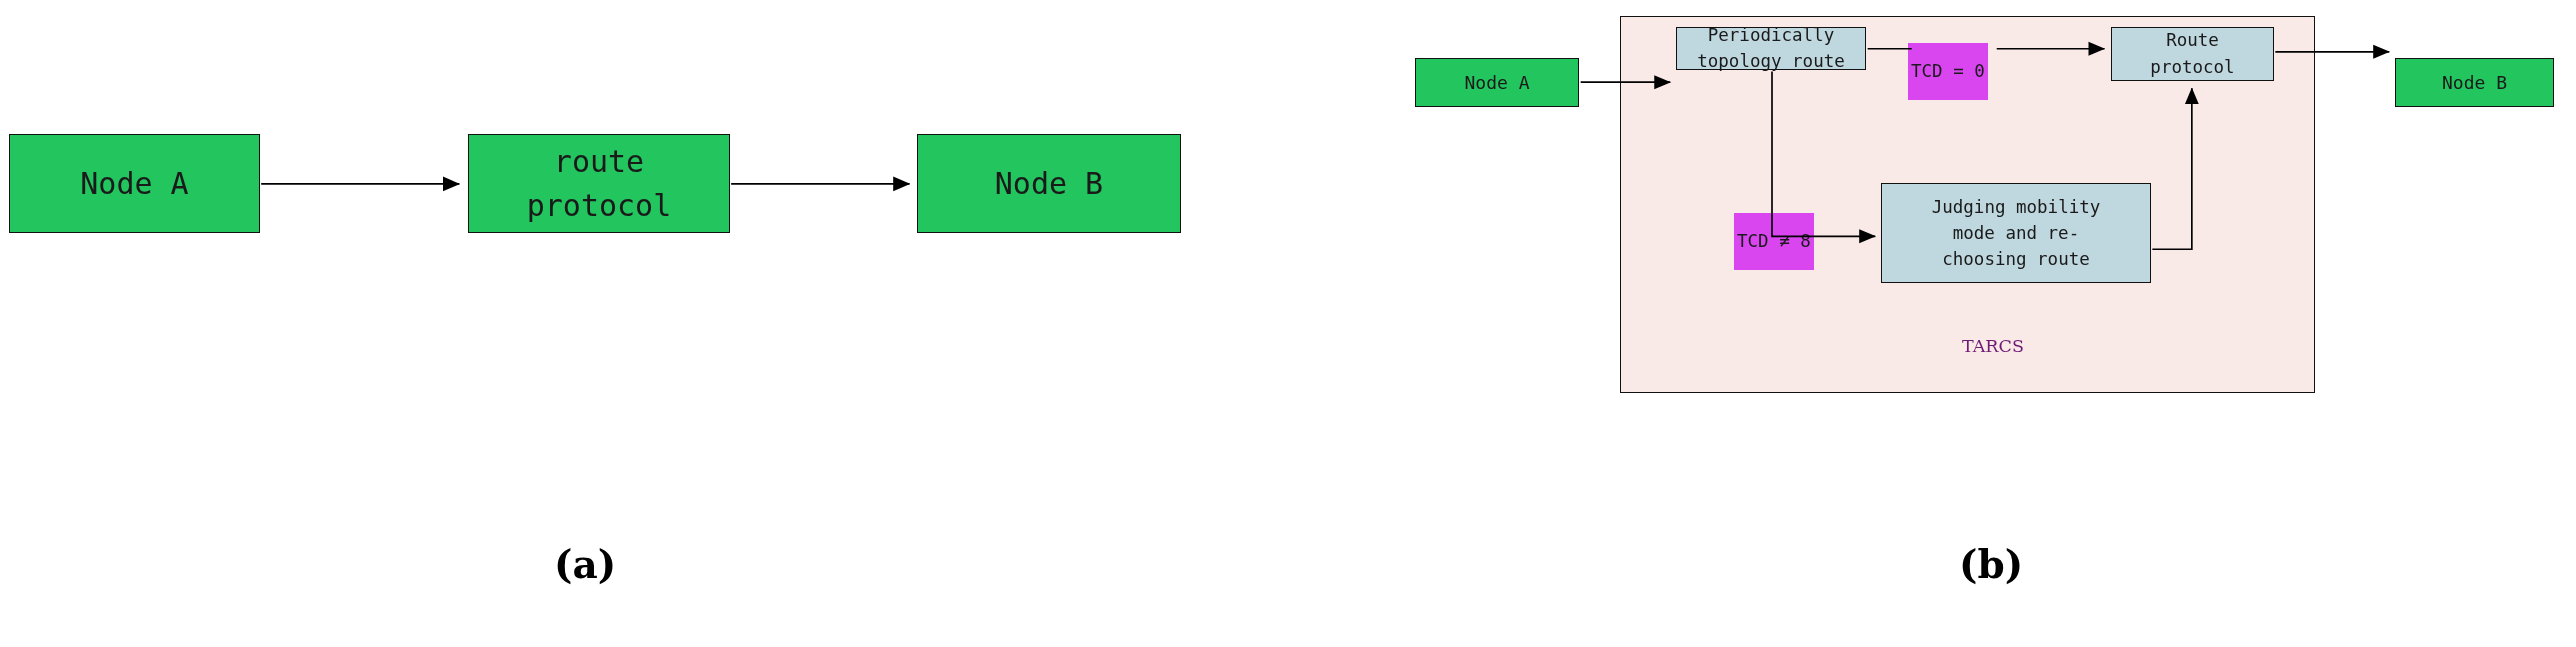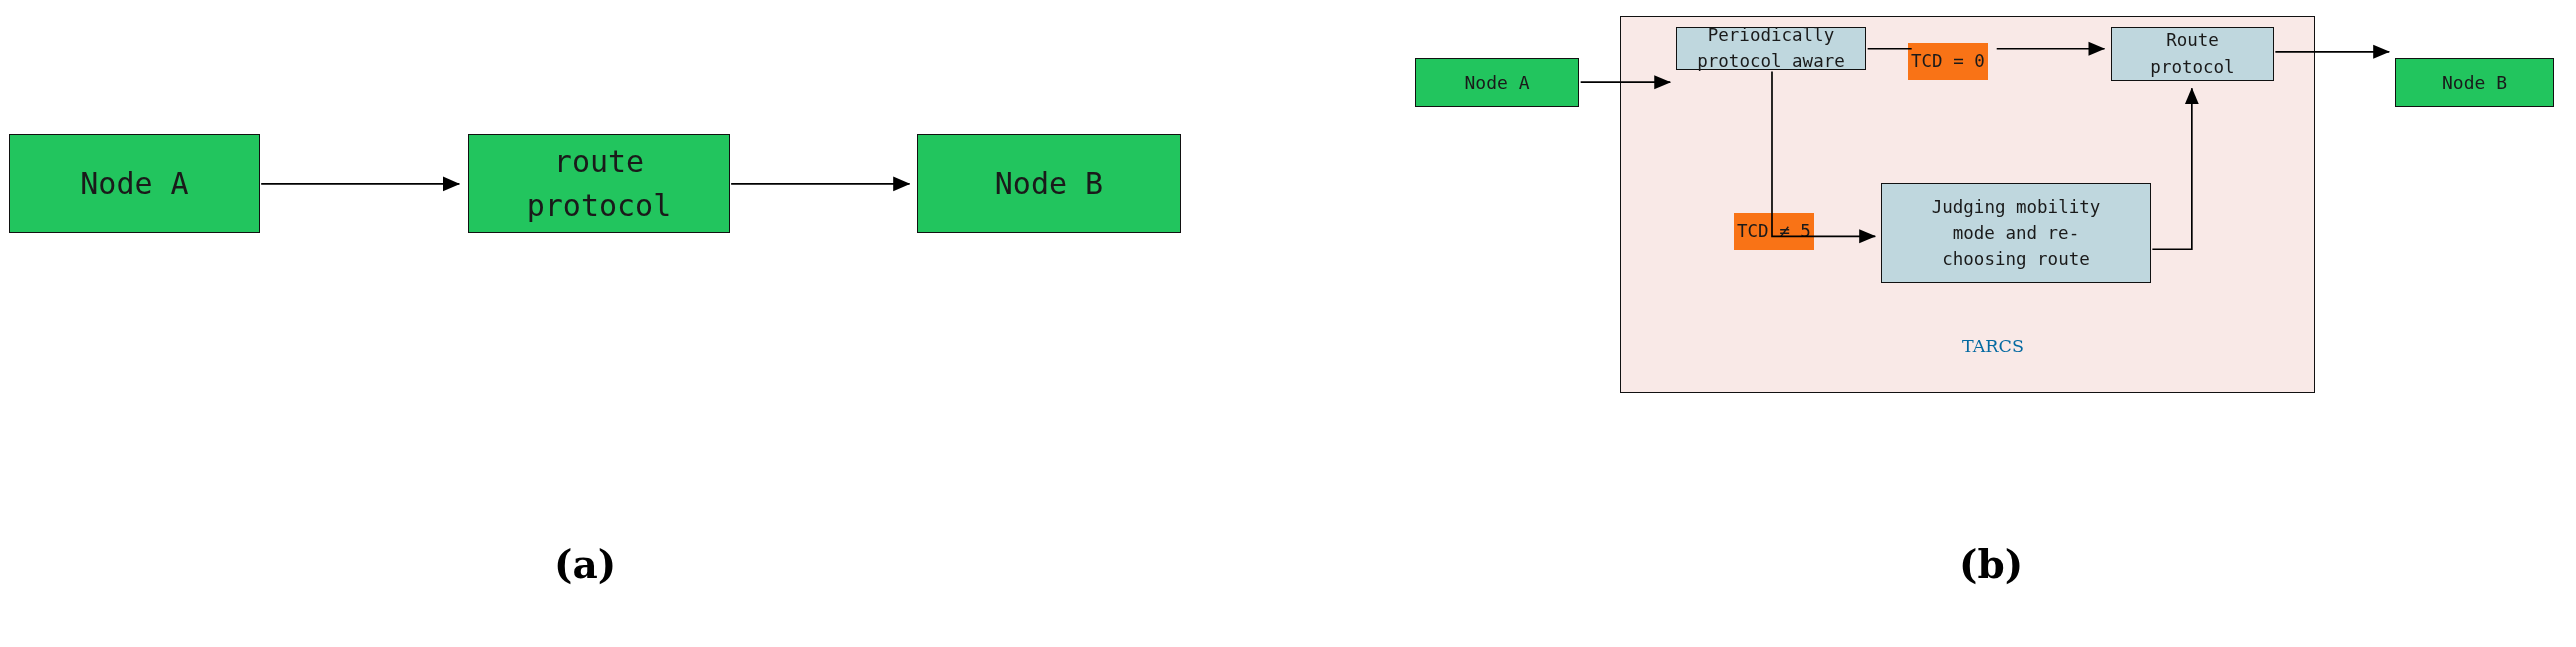--- a/index.html
+++ b/index.html
@@ -59,33 +59,33 @@
   .tarcs-container {
     position: absolute;
     box-sizing: border-box;
     background: #f9e9e7;
     border: 1.5px solid #111111;
   }
   .tarcs-label {
     position: absolute;
     font-family: "DejaVu Serif", "Liberation Serif", serif;
     font-size: 17.5px;
-    color: #0369a1;
+    color: #701a75;
     white-space: nowrap;
   }
 
   
   .edge-label {
     position: absolute;
-    background: #f97316;
+    background: #d946ef;
     color: #1a1a1a;
     font-family: "DejaVu Sans Mono", "Liberation Mono", monospace;
     font-size: 17.5px;
     white-space: nowrap;
-    padding: 9px 3px;
+    padding: 19px 3px;
     line-height: 1.1;
   }
 
   
   .caption {
     position: absolute;
     font-family: "DejaVu Serif", "Liberation Serif", serif;
     font-weight: bold;
     font-size: 39px;
     color: #000000;
@@ -119,34 +119,34 @@
 
   <div class="panel-b">
 
     <div class="tarcs-container" style="left:1620px; top:16px; width:695px; height:377px;"></div>
 
     <div class="tarcs-label" style="left:1962px; top:336px;">TARCS</div>
 
     <div class="nodebox" style="left:1415px; top:58px; width:164px; height:49px; font-size:18px; line-height:1.2;">Node A</div>
 
     <div class="procbox" style="left:1676px; top:26.6px; width:190px; height:43px; font-size:17.5px;">Periodically
-protocol aware</div>
+topology route</div>
 
     <div class="procbox" style="left:2111px; top:26.6px; width:163px; height:54px; font-size:17.5px;">Route
 protocol</div>
 
     <div class="procbox" style="left:1881px; top:183px; width:270px; height:100px; font-size:17.5px;">Judging mobility
 mode and re-
 choosing route</div>
 
     <div class="nodebox" style="left:2395px; top:58px; width:159px; height:49px; font-size:18px; line-height:1.2;">Node B</div>
 
     <div class="edge-label" style="left:1908px; top:43px;">TCD = 0</div>
 
-    <div class="edge-label" style="left:1734px; top:213px;">TCD ≠ 5</div>
+    <div class="edge-label" style="left:1734px; top:213px;">TCD ≠ 8</div>
 
     <div class="caption" style="left:1959px; top:541px;">(b)</div>
   </div>
 
   <svg class="wires" viewBox="0 0 3393 853">
     <defs>
       <marker id="arrowhead" markerWidth="9" markerHeight="9" refX="8.6" refY="4.5" orient="auto" markerUnits="strokeWidth">
         <path d="M0,0.6 L9,4.5 L0,8.4 z" fill="#000000"></path>
       </marker>
       <marker id="arrowhead-sm" markerWidth="10" markerHeight="10" refX="9.6" refY="5" orient="auto" markerUnits="strokeWidth">

